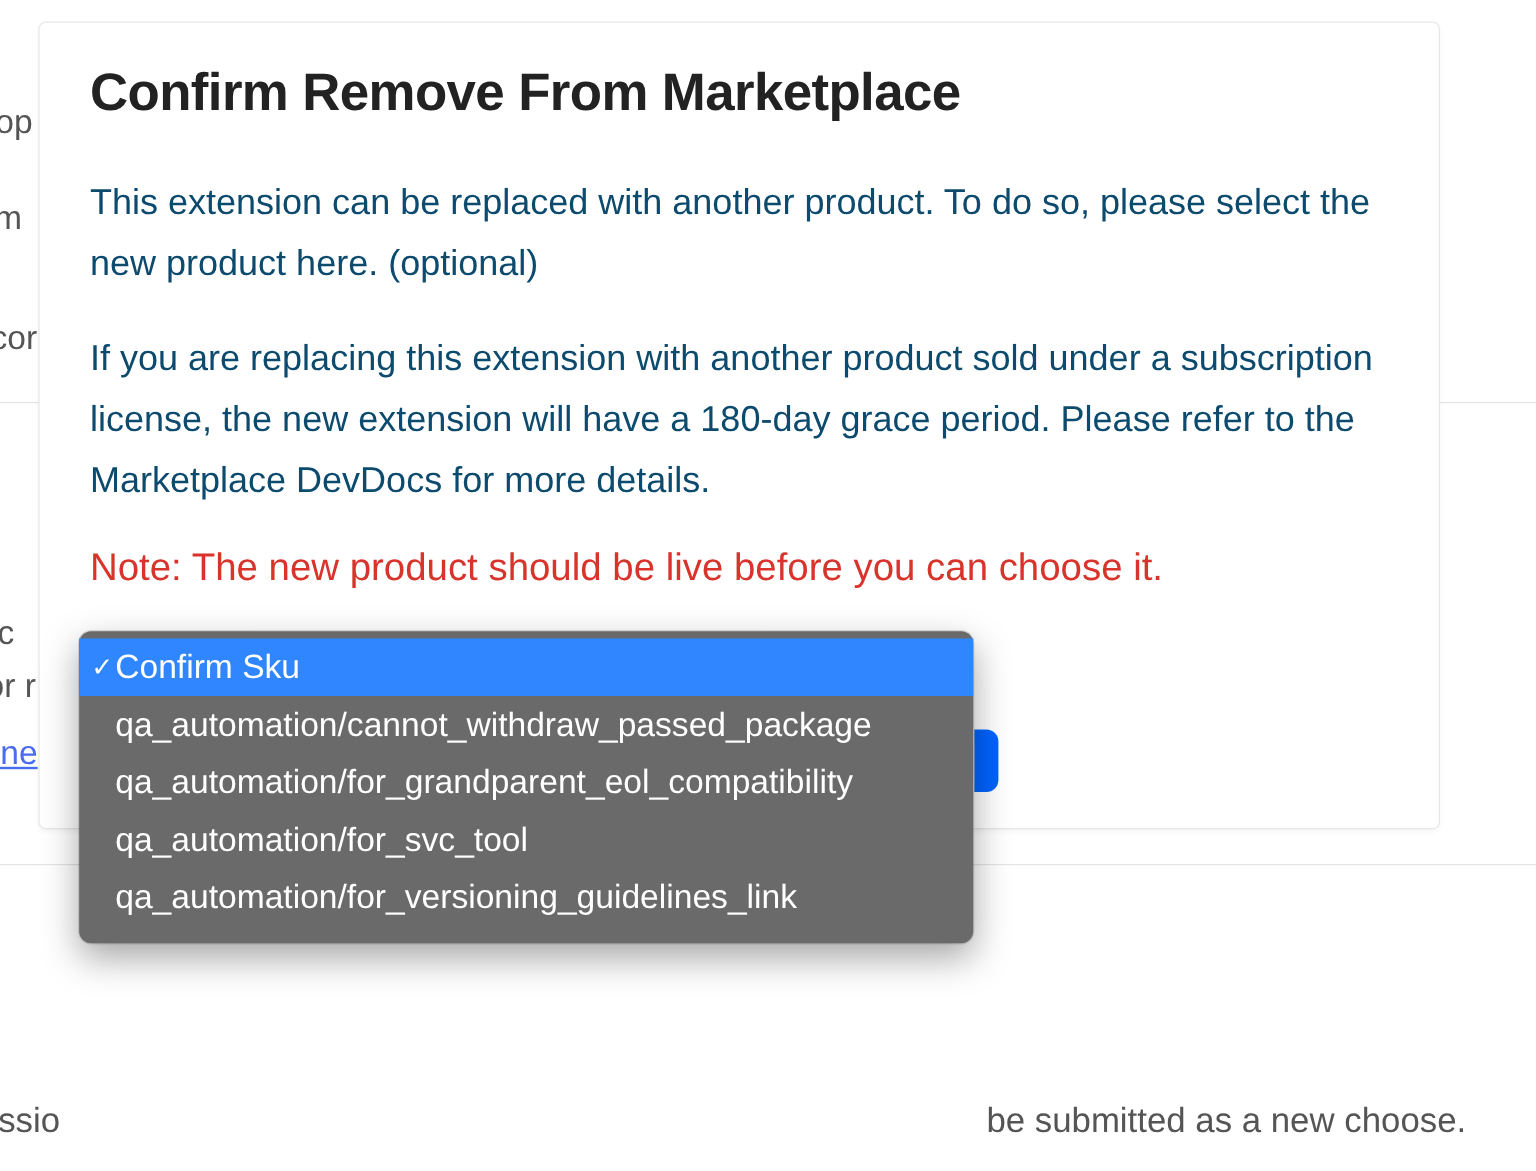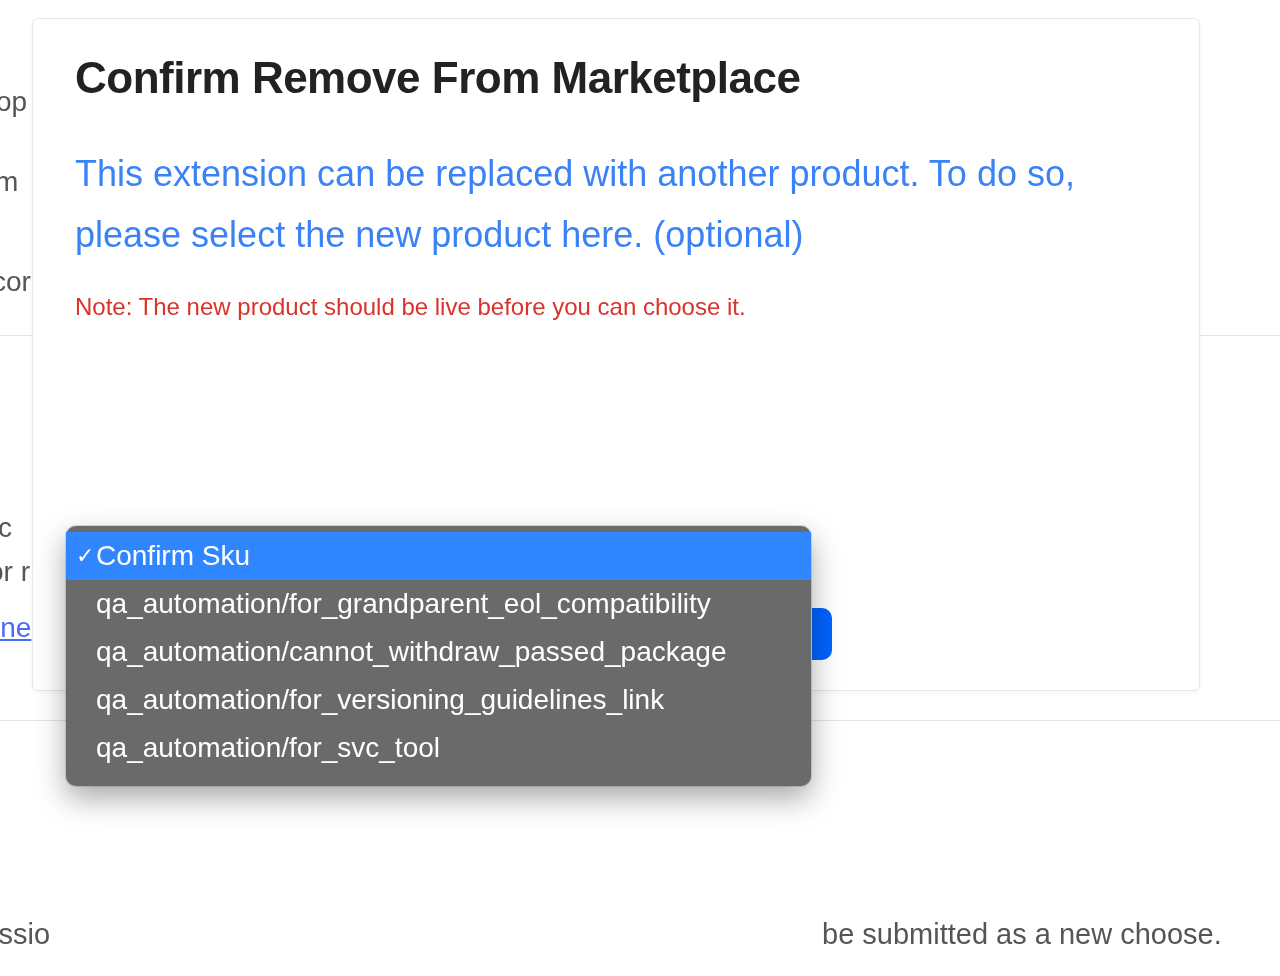--- a/index.html
+++ b/index.html
@@ -29,27 +29,27 @@
     padding: 34px 42px 40px 42px;
   }
   .modal h1 {
     font-size: 44px;
     font-weight: 700;
     color: #222;
     letter-spacing: -0.5px;
     margin-bottom: 40px;
   }
   .modal p {
-    font-size: 36px;
+    font-size: 30px;
     line-height: 1.7;
-    color: #3b82f6;
+    color: #0c4a6e;
     margin-bottom: 28px;
   }
   .note {
-    font-size: 24px;
+    font-size: 32px;
     color: #d9342b;
     margin-top: 10px;
   }
 
   
   .dropdown {
     position: absolute;
     left: 66px; top: 526px;
     width: 745px;
     background: #6a6a6a;
@@ -102,38 +102,39 @@
   <div class="bg-divider"></div>
   <div class="bg-line" style="left:-2px; top:512px;">c</div>
   <div class="bg-line" style="left:-12px; top:556px;">or r</div>
   <div class="bg-line blue" style="left:-6px; top:612px;">ine</div>
   <div class="bg-divider2"></div>
 </div>
 
 <div class="modal">
   <h1>Confirm Remove From Marketplace</h1>
   <p>This extension can be replaced with another product. To do so, please select the new product here. (optional)</p>
+  <p>If you are replacing this extension with another product sold under a subscription license, the new extension will have a 180-day grace period. Please refer to the Marketplace DevDocs for more details.</p>
   <div class="note">Note: The new product should be live before you can choose it.</div>
 </div>
 
 <div class="button-peek"></div>
 
 <div class="dropdown">
   <div class="opt selected">
     <span class="check">✓</span>
     <span>Confirm Sku</span>
   </div>
   <div class="opt">
+      <span>qa_automation/cannot_withdraw_passed_package</span>
+    </div>
+  <div class="opt">
       <span>qa_automation/for_grandparent_eol_compatibility</span>
     </div>
   <div class="opt">
-      <span>qa_automation/cannot_withdraw_passed_package</span>
+      <span>qa_automation/for_svc_tool</span>
     </div>
   <div class="opt">
       <span>qa_automation/for_versioning_guidelines_link</span>
-    </div>
-  <div class="opt">
-      <span>qa_automation/for_svc_tool</span>
     </div>
 </div>
 
 <div class="footer-text" style="left:-8px; top:918px;">issio</div>
 <div class="footer-text" style="left:822px; top:918px;">be submitted as a new choose.</div>
 
 </body></html>

